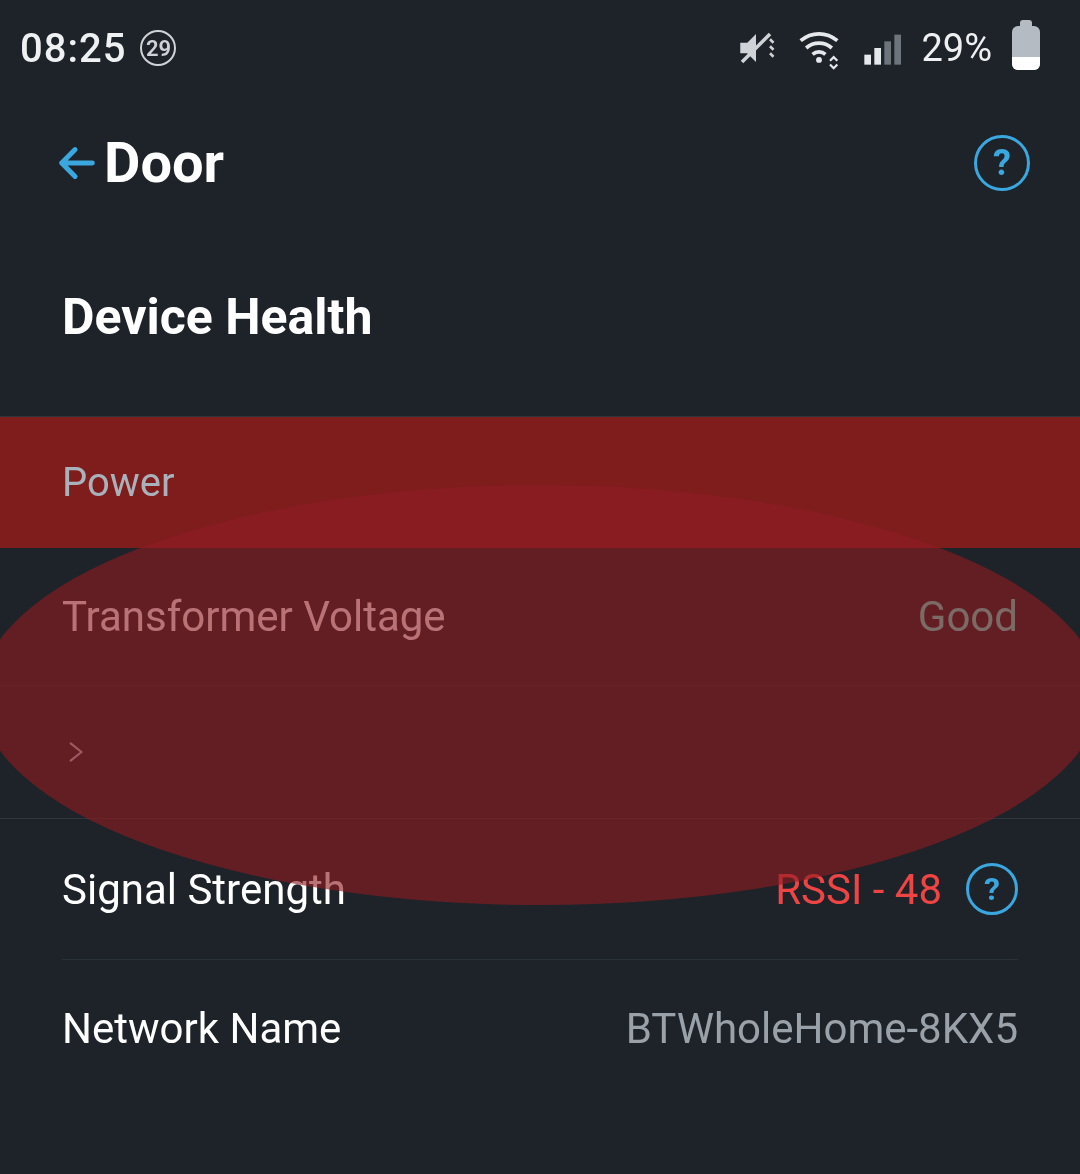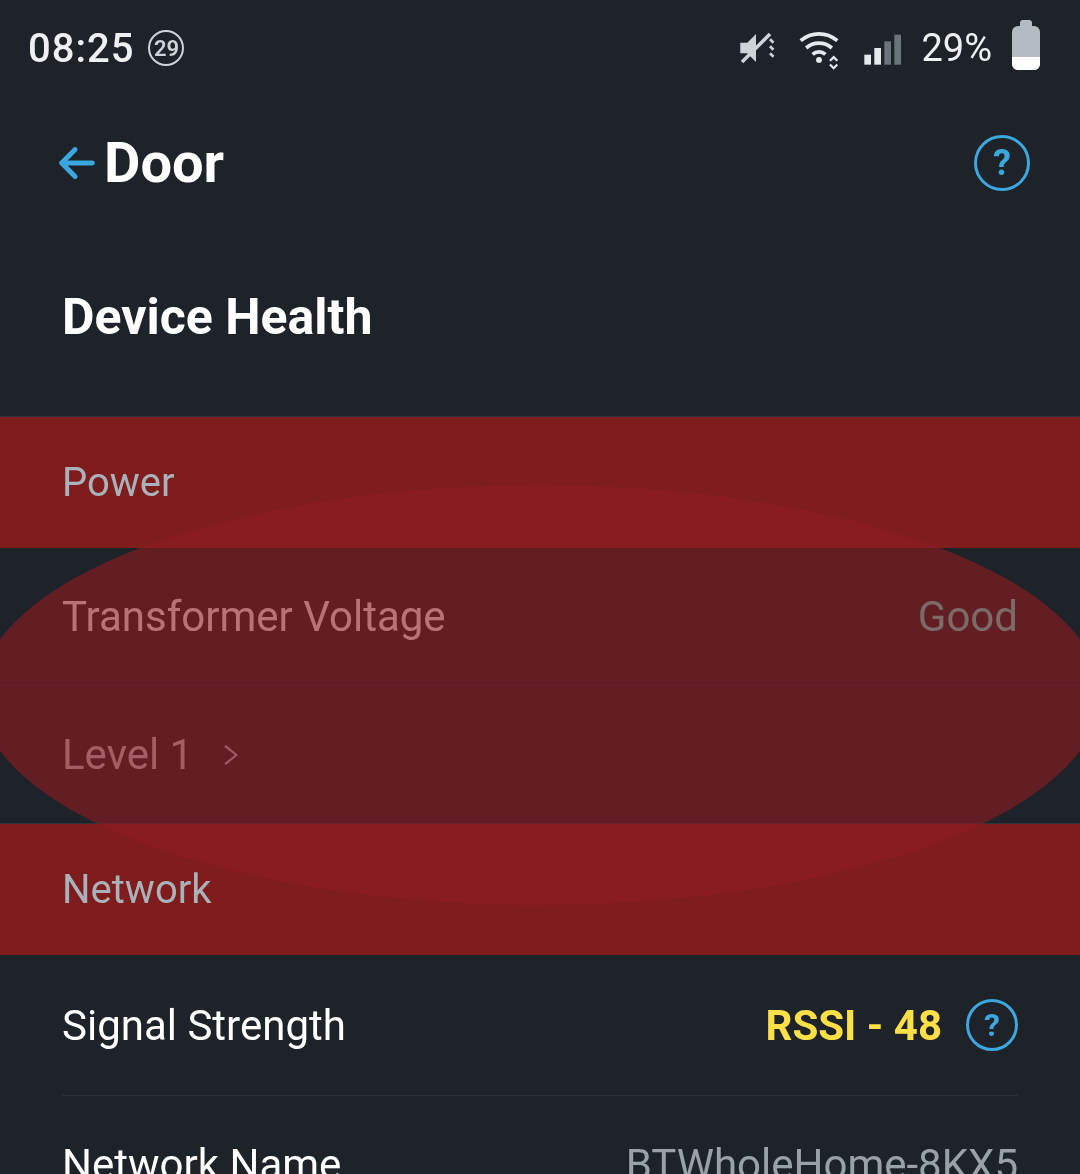--- a/index.html
+++ b/index.html
@@ -12,21 +12,21 @@
     overflow: hidden;
     position: relative;
   }
 
   
   .status-bar {
     height: 96px;
     display: flex;
     align-items: center;
     justify-content: space-between;
-    padding: 0 40px 0 28px;
+    padding: 0 40px 0 20px;
     font-size: 40px;
     font-weight: 400;
     color: #eef0f2;
   }
   .status-left { display:flex; align-items:center; gap:14px; }
   .status-right { display:flex; align-items:center; gap:20px; }
   .status-time { font-weight: 500; letter-spacing: 1px; }
   .badge-circle {
     display:inline-flex; align-items:center; justify-content:center;
     width:36px; height:36px; border:2px solid #cfd3d7; border-radius:50%;
@@ -75,21 +75,21 @@
 
   .row {
     display:flex; align-items:center; justify-content:space-between;
     padding: 44px 62px;
     font-size: 42px;
   }
   .row + .row { border-top: 1px solid #2a3137; }
   .row-label { color:#ffffff; font-weight:400; }
   .row-value { color:#c7ccd1; display:flex; align-items:center; gap:24px; }
   .value-good { color:#5eead4; }
-  .value-green { color:#fde047;font-weight:bold; }
+  .value-green { color:#ef4444; }
   .chevron { display:inline-flex; }
 
   
   .highlight-ellipse {
     position:absolute;
     left: 0; right: 0;
     top: 480px;
     height: 430px;
     pointer-events: none;
   }
@@ -154,32 +154,30 @@
 <div class="section">
   <div class="section-header">Power</div>
 
   <div class="row">
     <span class="row-label">Transformer Voltage</span>
     <span class="row-value value-good">Good</span>
   </div>
 
   <div class="row">
     <span class="row-value">
-      <span>Level 1</span>
       <span class="chevron">
         <svg width="26" height="44" viewBox="0 0 24 24">
             <path d="M8 4l10 8-10 8" stroke="#b9c0c6" stroke-width="2" fill="none" stroke-linecap="round" stroke-linejoin="round"></path>
           </svg>
       </span>
     </span>
   </div>
 </div>
 
 <div class="section">
-  <div class="section-header">Network</div>
 
   <div class="row">
     <span class="row-label">Signal Strength</span>
     <span class="row-value">
       <span class="value-green">RSSI - 48</span>
       <span class="help-circle" style="width:52px;height:52px;font-size:32px;border-width:3px;">
         <span>?</span>
       </span>
     </span>
   </div>

